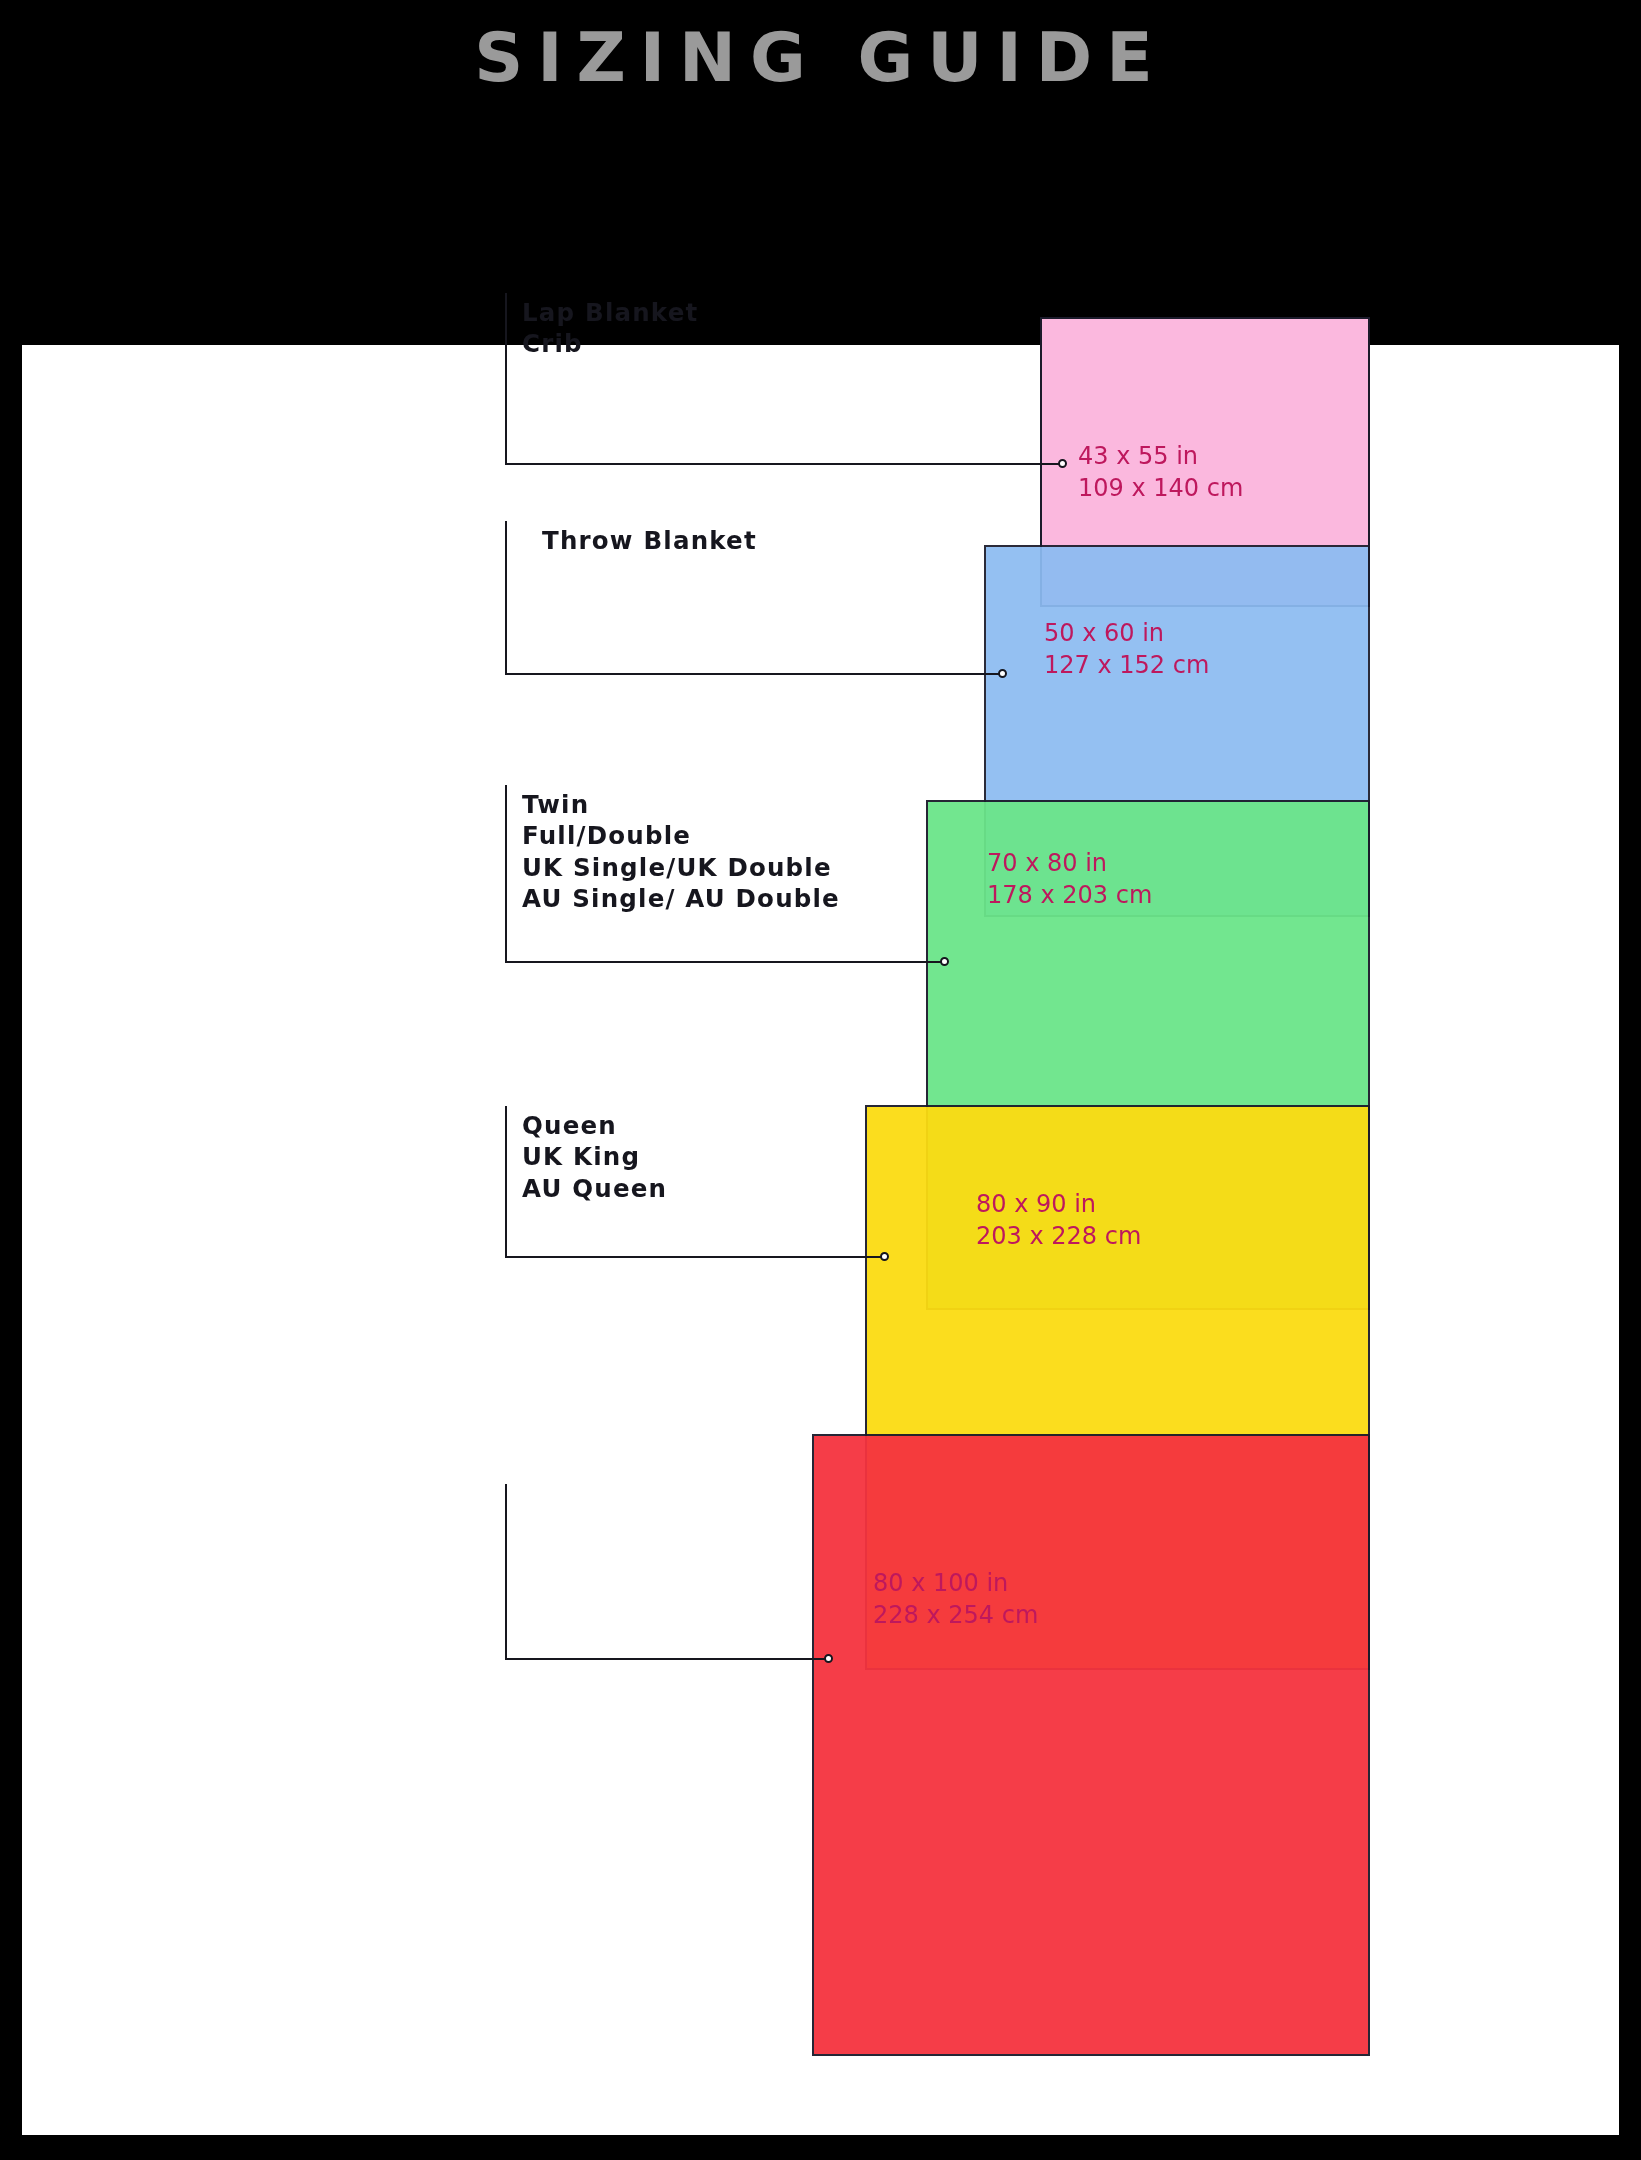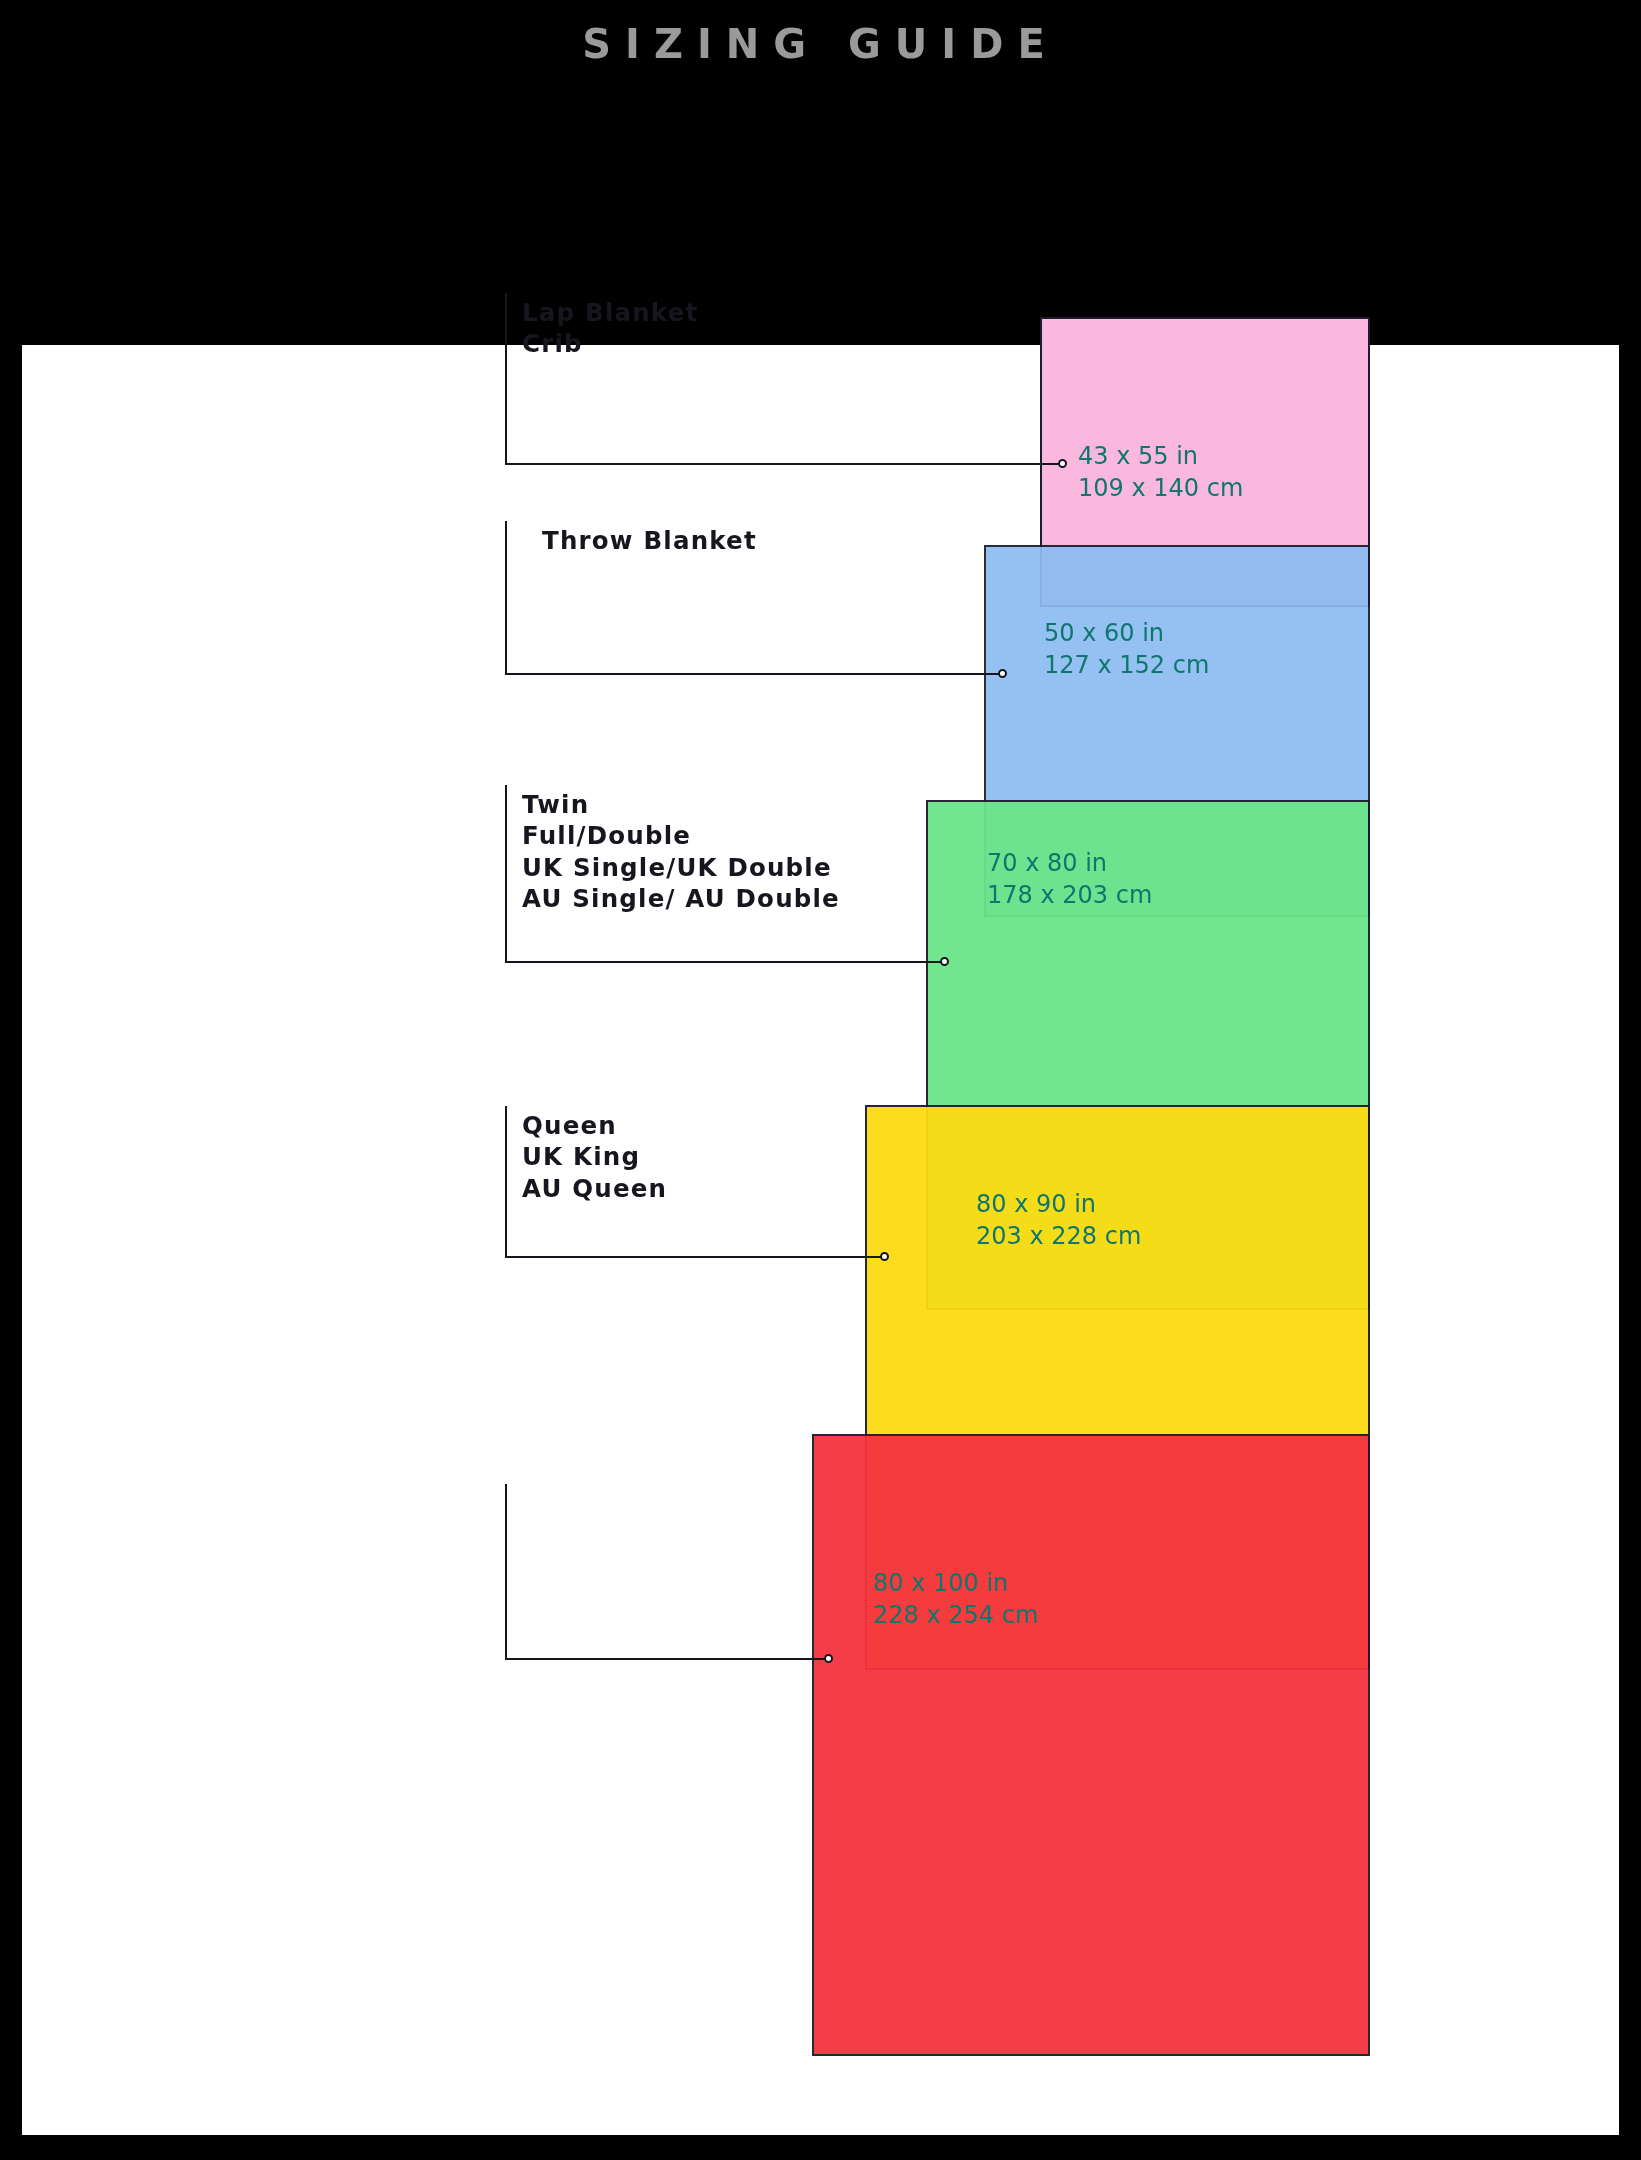--- a/index.html
+++ b/index.html
@@ -33,21 +33,21 @@
     font-size: 104px;
     font-weight: bold;
     letter-spacing: 4px;
     line-height: 1.0;
     margin-top: 45px;
     white-space: nowrap;
     font-family: "DejaVu Sans", "Liberation Sans", sans-serif;
   }
   #subtitle {
     color: #9a9a9a;
-    font-size: 40px;
+    font-size: 68px;
     font-weight: bold;
     letter-spacing: 14px;
     line-height: 1.0;
     margin-top: 24px;
     white-space: nowrap;
     font-family: "DejaVu Sans", "Liberation Sans", sans-serif;
   }
 
   
   #canvas {
@@ -80,21 +80,21 @@
     font-weight: bold;
     font-size: 24.5px;
     letter-spacing: 1.2px;
     line-height: 1.28;
     white-space: nowrap;
   }
   .label-group div { margin: 0; padding: 0; }
 
   .dim {
     position: absolute;
-    color: #0f766e;
+    color: #be185d;
     font-size: 24px;
     line-height: 1.35;
     white-space: nowrap;
     font-family: "DejaVu Sans", "Liberation Sans", sans-serif;
   }
 
   .leader {
     position: absolute;
   }
   .leader .vline {

